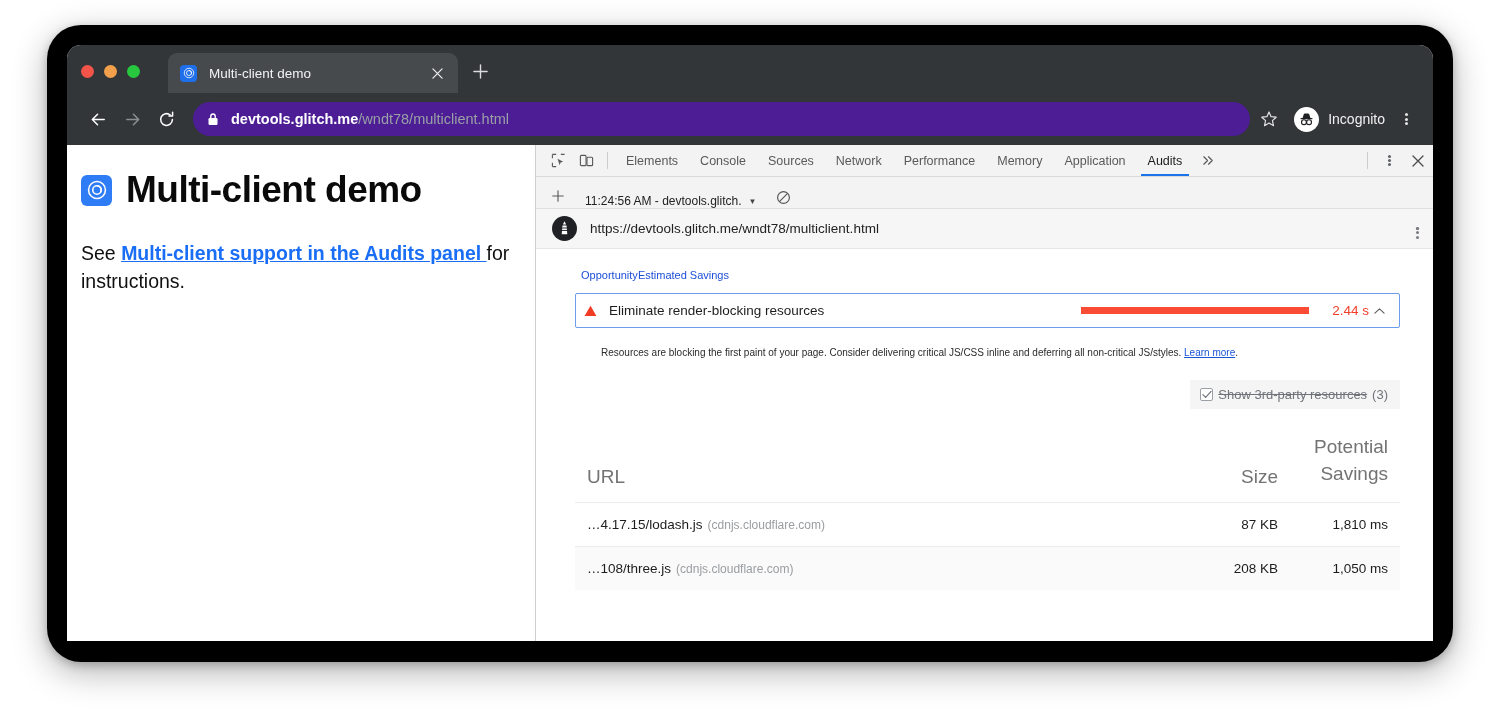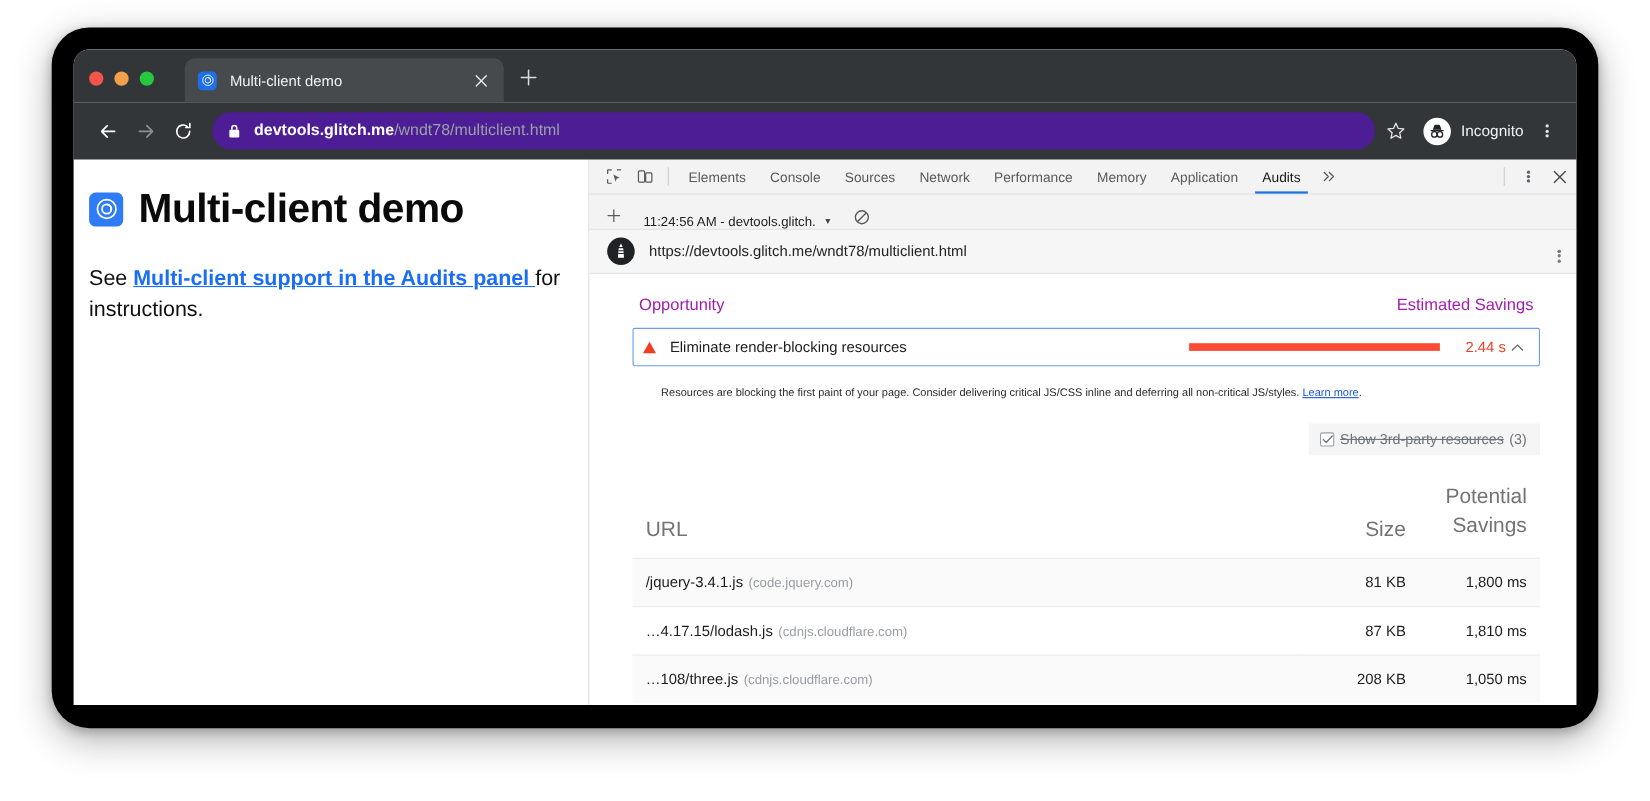--- a/index.html
+++ b/index.html
@@ -330,23 +330,22 @@
     color: #222;
     flex: 1 1 auto;
     white-space: nowrap;
     overflow: hidden;
   }
 
   .report-body { padding: 20px 33px 0 39px; }
 
   .opp-head {
     display: flex;
-    justify-content: space-between;
-    font-size: 15px;
-    color: #a21caf;
+    font-size: 11px;
+    color: #1d4ed8;
     padding: 0 6px 12px 6px;
   }
 
   .opp-row {
     border: 1px solid #6b9ced;
     border-radius: 2px;
     height: 35px;
     display: flex;
     align-items: center;
     padding: 0 10px 0 8px;
@@ -706,25 +705,20 @@
                 <th class="size-col">Size</th>
                 <th class="save-col">
                   <div class="two-line">
                     <div>Potential</div>
                     <div>Savings</div>
                   </div>
                 </th>
               </tr>
             </thead>
             <tbody>
-              <tr class="odd">
-                <td><span>/jquery-3.4.1.js</span><span class="res-origin">(code.jquery.com)</span></td>
-                <td class="size">81 KB</td>
-                <td class="save">1,800 ms</td>
-              </tr>
               <tr>
                 <td><span>…4.17.15/lodash.js</span><span class="res-origin">(cdnjs.cloudflare.com)</span></td>
                 <td class="size">87 KB</td>
                 <td class="save">1,810 ms</td>
               </tr>
               <tr class="odd">
                 <td><span>…108/three.js</span><span class="res-origin">(cdnjs.cloudflare.com)</span></td>
                 <td class="size">208 KB</td>
                 <td class="save">1,050 ms</td>
               </tr>

